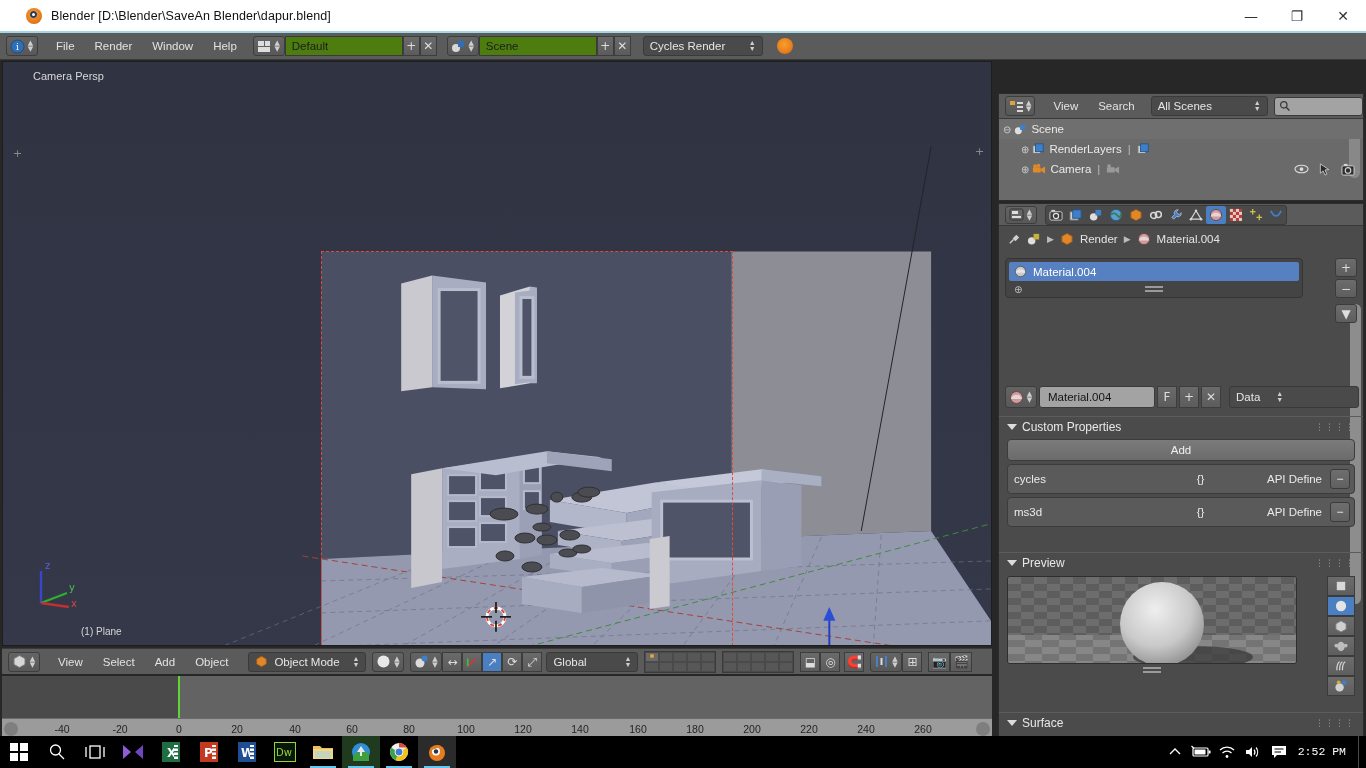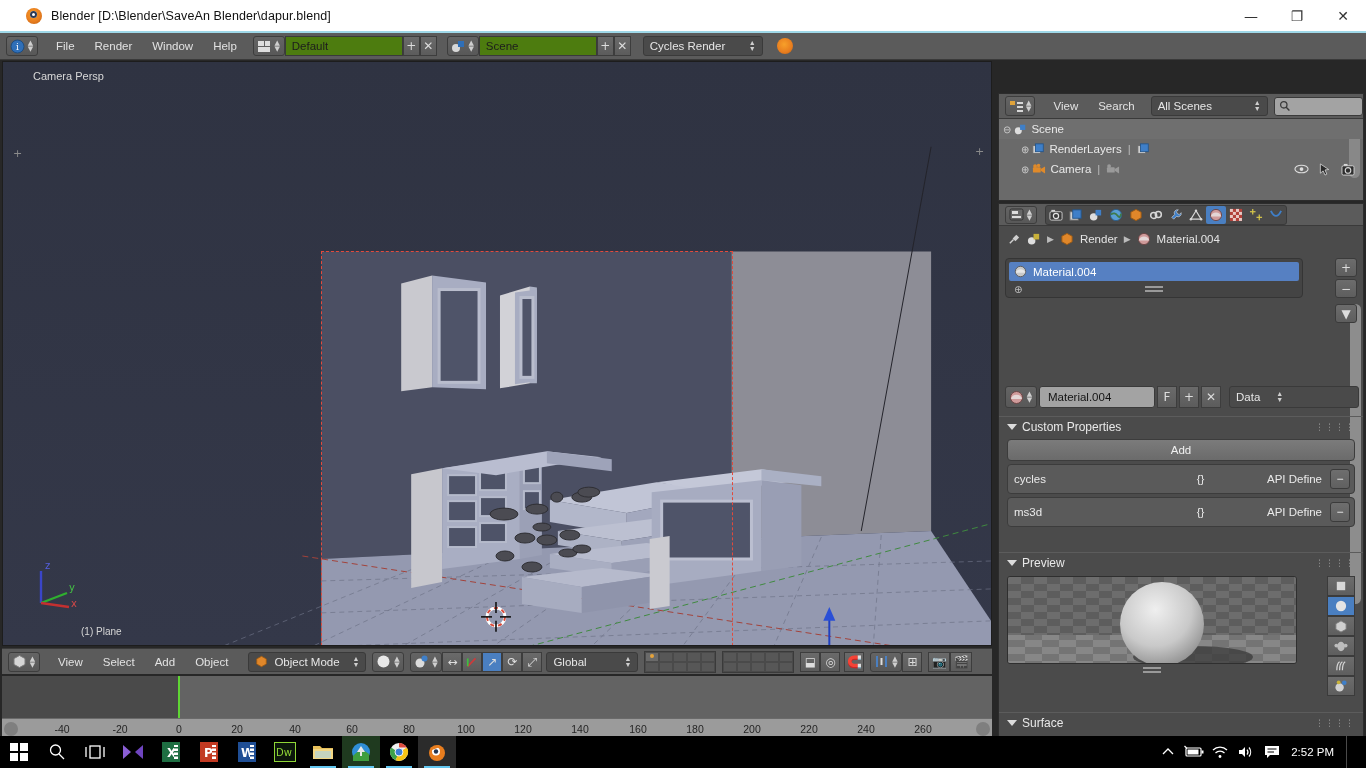--- a/index.html
+++ b/index.html
@@ -177,22 +177,22 @@
                background:#8d8d8d; }
 
   
   .taskbar { position:absolute; left:0; top:736px; width:1366px; height:32px; background:#000; }
   .tb-items { display:flex; align-items:center; height:32px; }
   .tb-item { width:38px; height:32px; display:flex; align-items:center; justify-content:center;
              position:relative; }
   .tb-item.active { background:#2b2b2b; }
   .tb-item.run:after { content:""; position:absolute; bottom:0; left:6px; right:6px; height:2px;
                        background:#63c7f0; }
-  .tray { position:absolute; right:12px; top:0; height:32px; display:flex; align-items:center;
-          color:#fff; font-size:11.5px; font-family:Liberation Sans, sans-serif; gap:0; }
+  .tray { position:absolute; right:0; top:0; height:32px; display:flex; align-items:center;
+          color:#fff; font-size:11.5px; font-family:Liberation Mono, monospace; gap:0; }
   .tray-ico { width:26px; height:32px; display:flex; align-items:center; justify-content:center; }
   .clock { padding:0 12px 0 6px; text-align:center; line-height:32px; }
   .tray-edge { width:8px; height:32px; border-left:1px solid #4a4a4a; }
 </style>
 </head>
 <body>
 
 <div class="app">
 
   <div class="titlebar">

